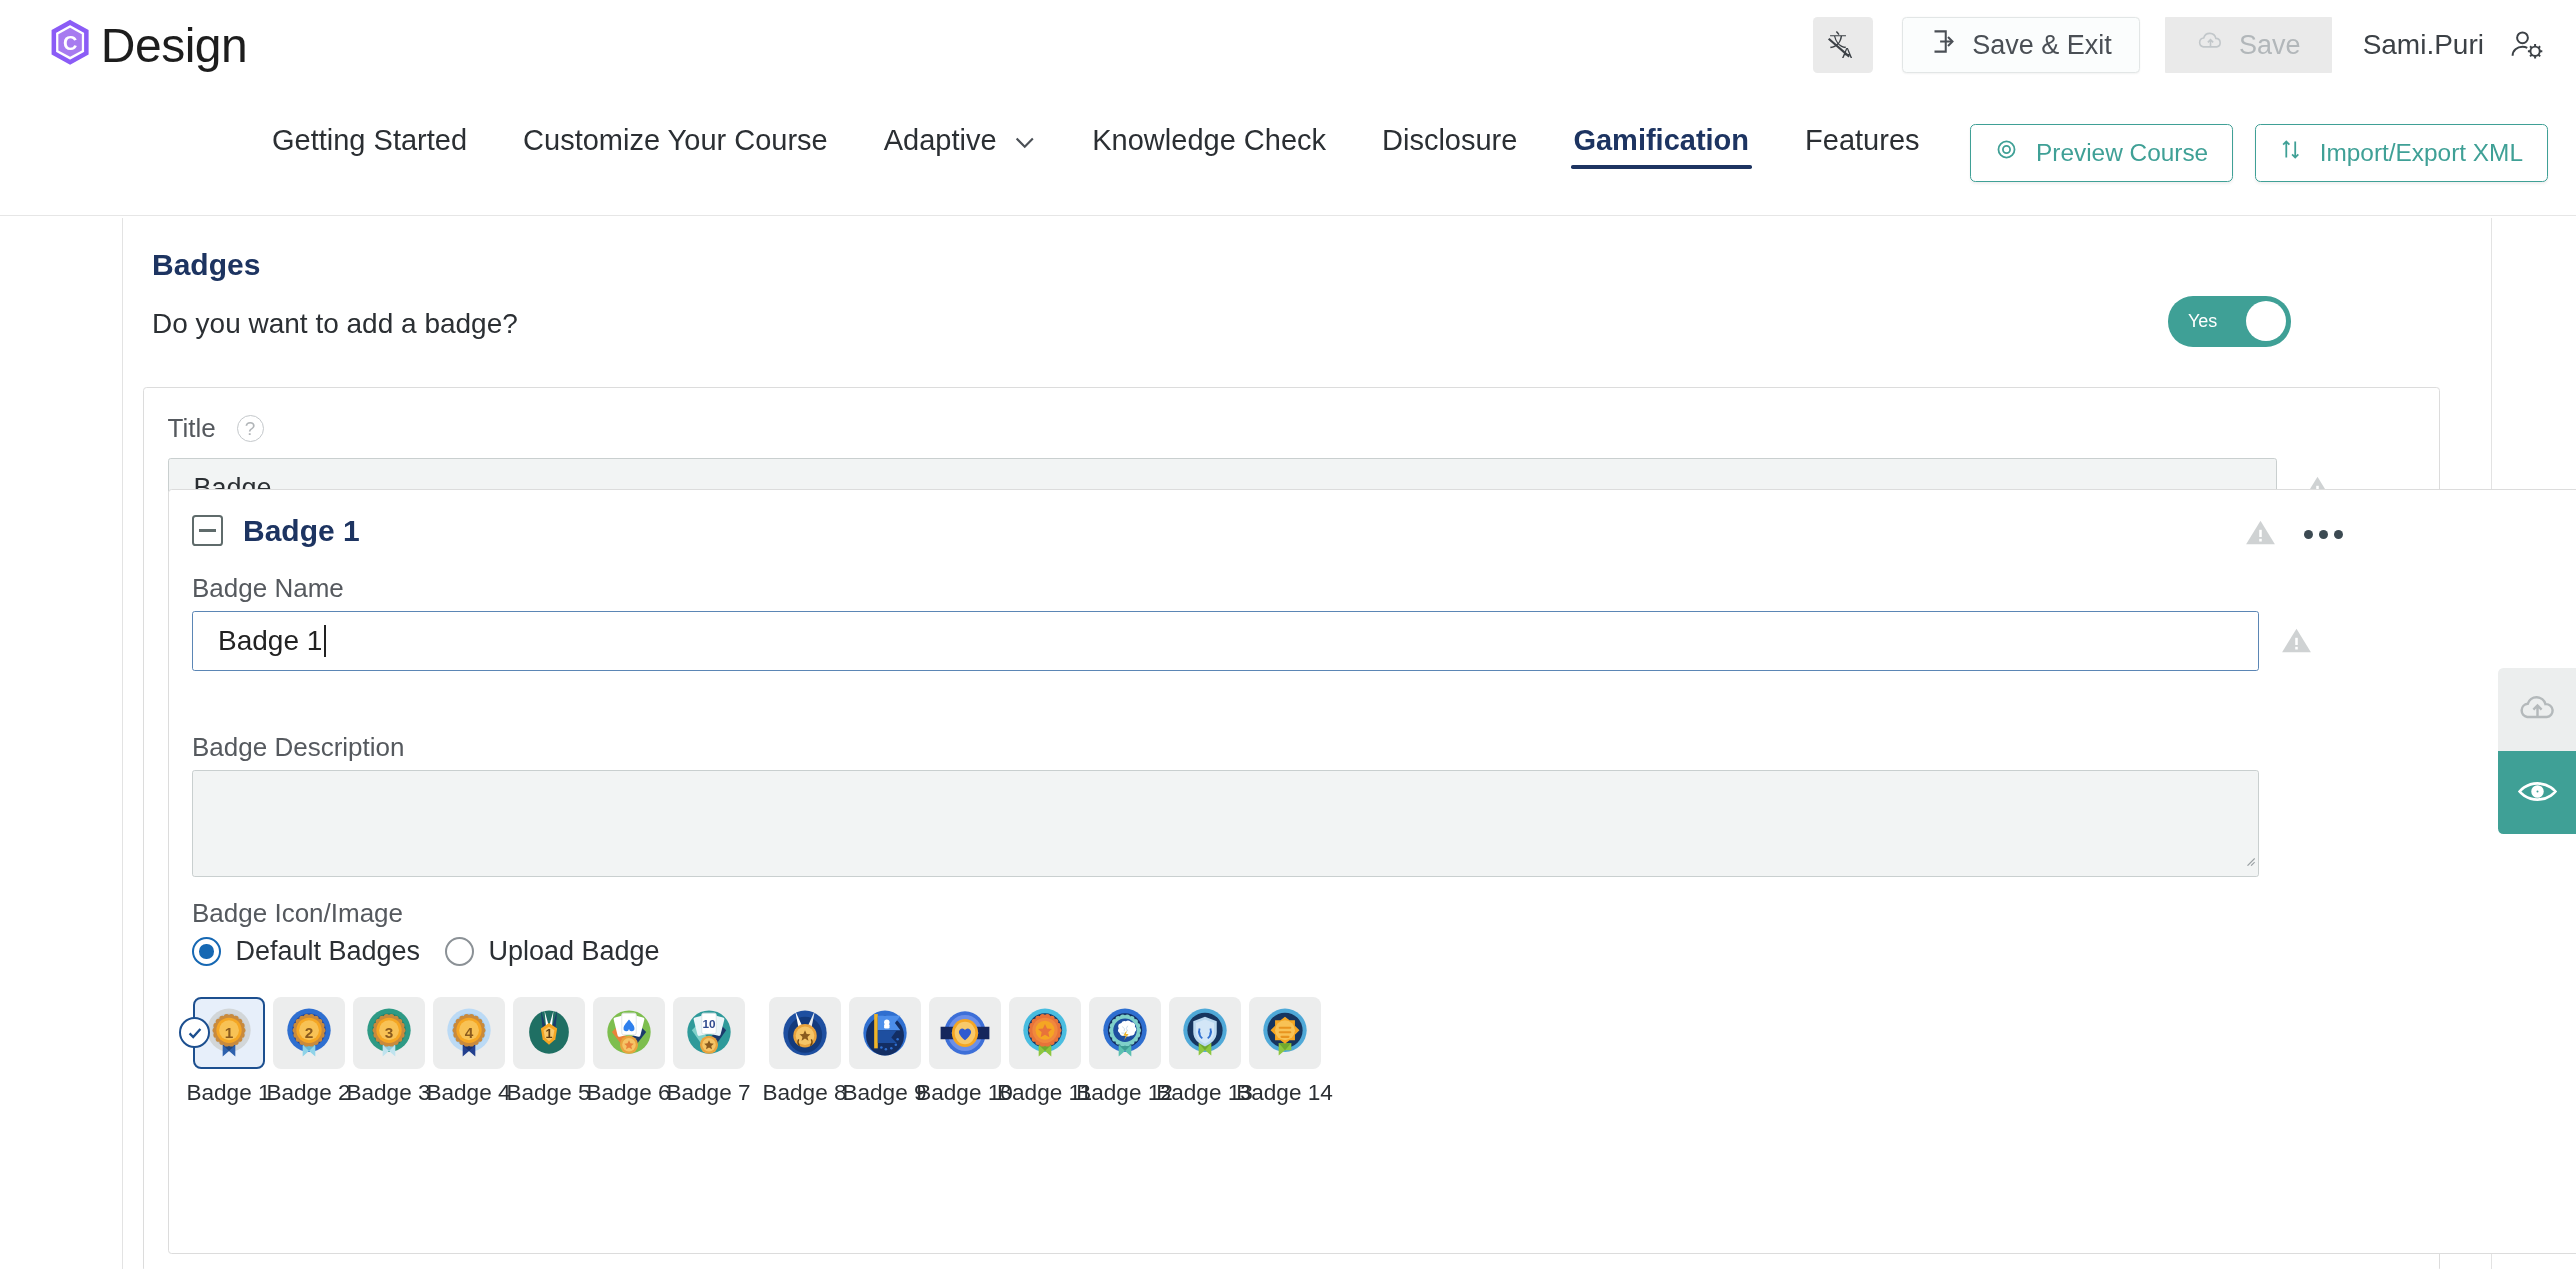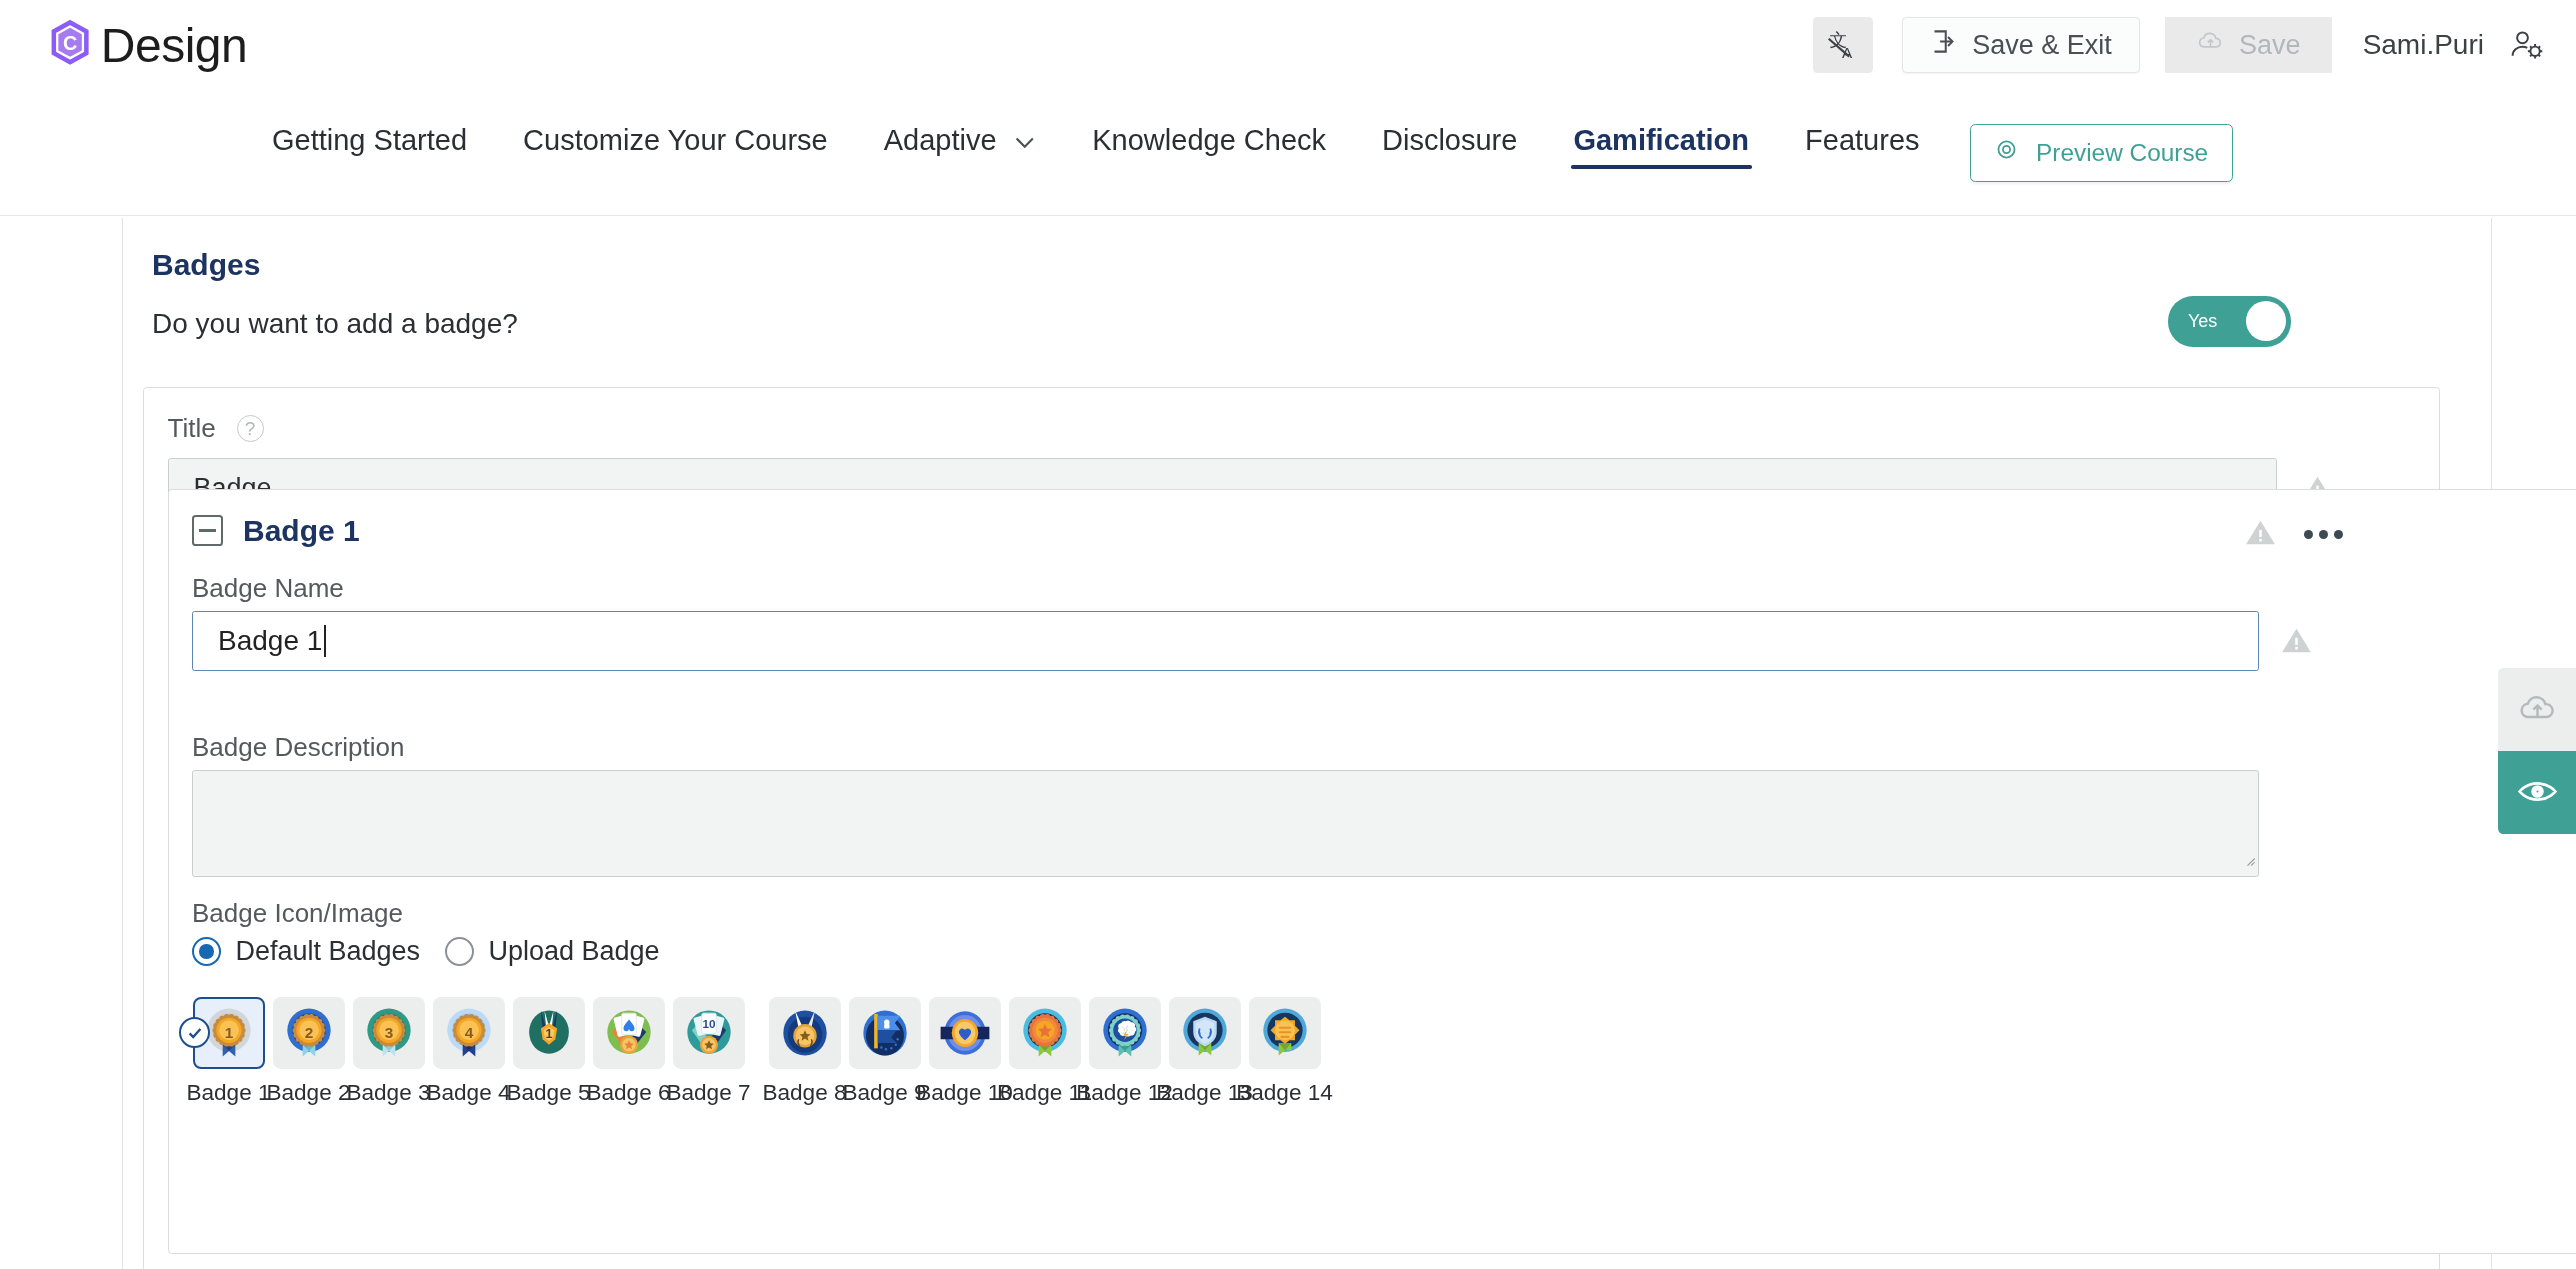--- a/index.html
+++ b/index.html
@@ -269,20 +269,29 @@
     <div class="btn-outline" id="btn-preview-course">
       <span>
         <svg width="25" height="25" viewBox="0 0 28 28" fill="none" stroke="#3fa096" stroke-width="2">
           <circle cx="14" cy="14" r="9"></circle>
             <circle cx="14" cy="14" r="4"></circle>
         </svg>
       </span>
       <span>Preview Course</span>
     </div>
 
+    <div class="btn-outline" id="btn-import-export">
+      <span>
+        <svg width="23.5" height="25" viewBox="0 0 26 28" fill="none" stroke="#3fa096" stroke-width="2">
+          <path d="M8 23V5M4.5 8.5L8 5l3.5 3.5"></path>
+          <path d="M18 5v18M14.5 19.5L18 23l3.5-3.5"></path>
+        </svg>
+      </span>
+      <span>Import/Export XML</span>
+    </div>
   </div>
 </div>
 
 <div class="content-rail">
   <div class="rail-divider-left"></div>
   <div class="rail-divider-right"></div>
 
   <div class="page-body">
 
     <div class="section-title">Badges</div>

